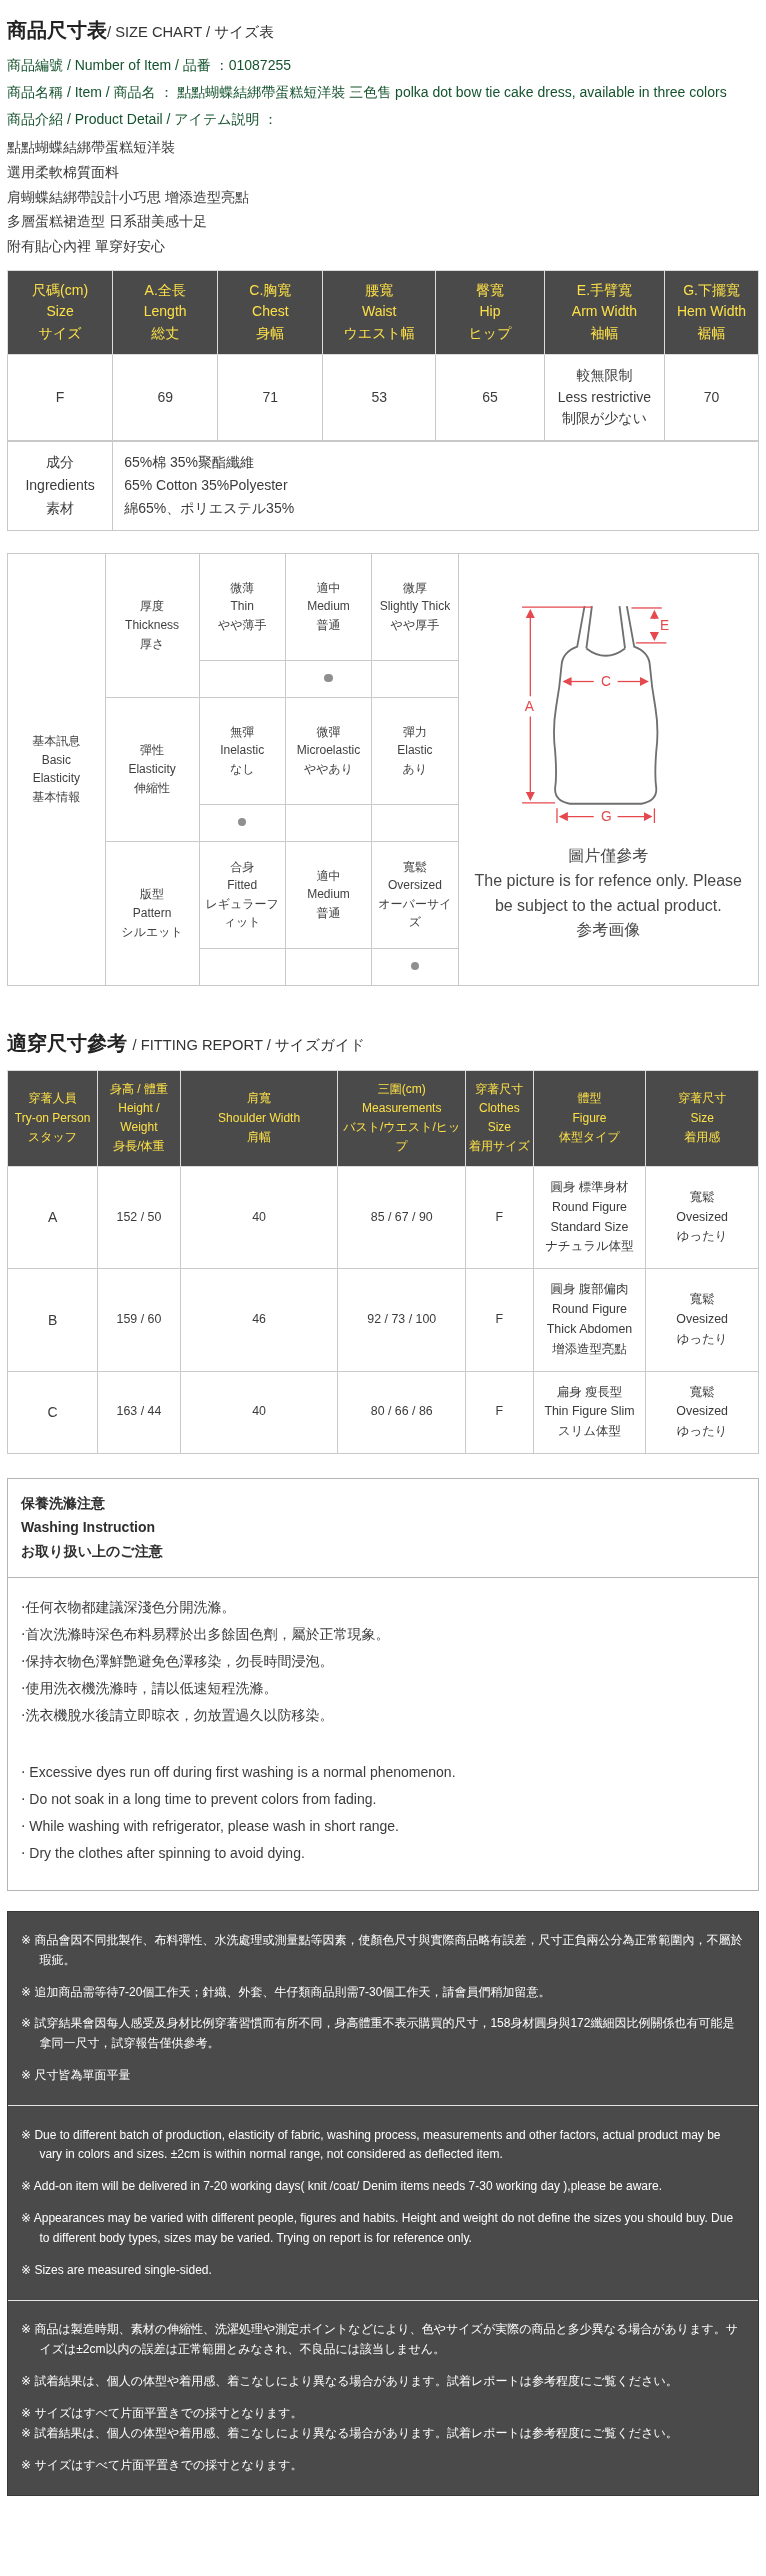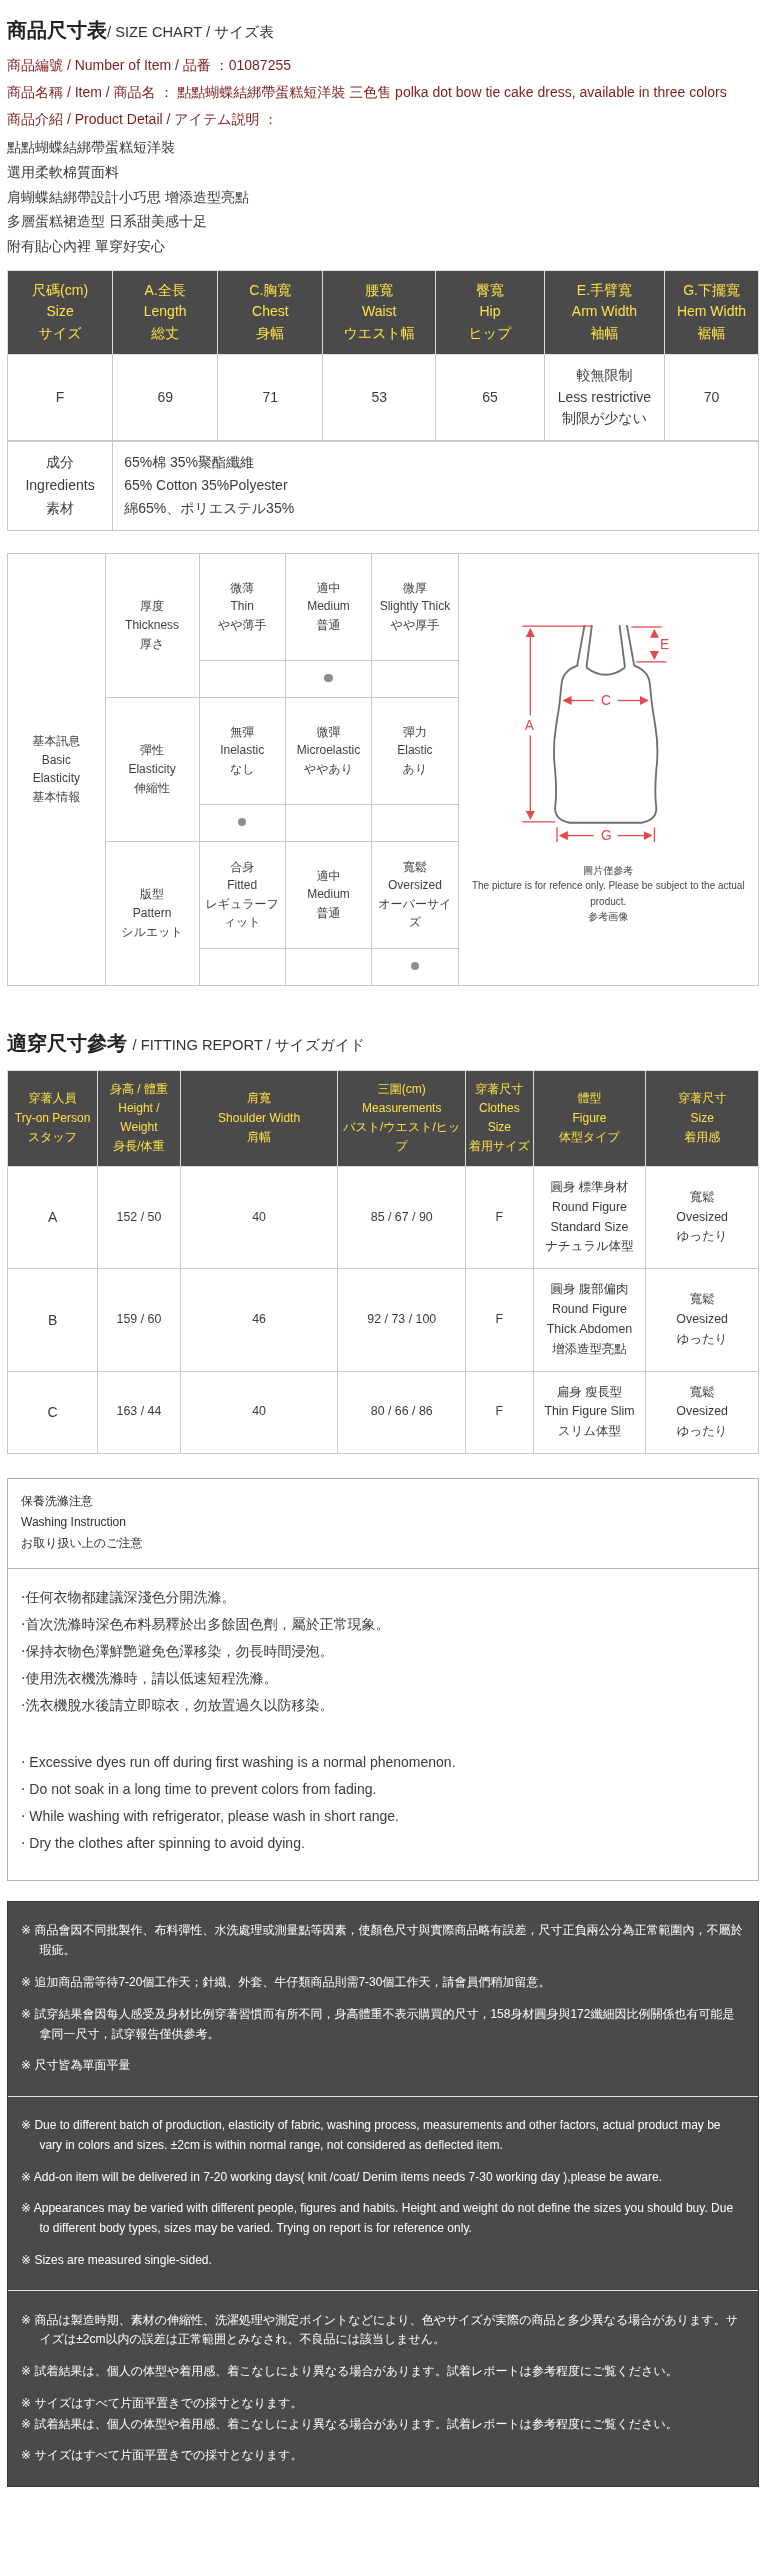--- a/index.html
+++ b/index.html
@@ -9,21 +9,21 @@
     font-family:"Liberation Sans","DejaVu Sans",sans-serif;
     color:#3b3b3b;
   }
   .page { width:752px; margin:0 auto; padding:7.4px 0 28px; }
 
   
   .section-title { font-size:20px; font-weight:bold; color:#222; margin:9.2px 0 11px; }
   .section-title .rest { font-size:14.7px; font-weight:normal; color:#333; }
 
   
-  .info-line { font-size:14px; line-height:1.5; margin:6.4px 0; color:#7f1d1d; }
+  .info-line { font-size:14px; line-height:1.5; margin:6.4px 0; color:#14532d; }
   .detail-lines p { font-size:14px; line-height:1.45; margin:4.6px 0; }
 
   
   table { border-collapse:collapse; width:100%; table-layout:fixed; margin:13px 0 0; }
   th,td { border:0.9px solid #c9c9c9; text-align:center; vertical-align:middle;
           padding:5.5px 3.7px; font-weight:normal; word-wrap:break-word; }
   th.dark, td.dark { background:#4a4a4a; color:#fde047; border-color:#dcdcdc; }
   .cell-line { display:block; }
 
   .size-table th { font-size:14px; line-height:1.55; padding:9.2px 2.8px; }
@@ -36,31 +36,31 @@
 
   
   .basic-table { margin-top:22px; }
   .basic-table td { font-size:12px; line-height:1.55; color:#3f3f3f; }
   .basic-table .opt-cell { height:107px; }
   .basic-table .dotrow td { height:37px; }
   .dot { display:inline-block; width:8.3px; height:8.3px; border-radius:50%;
          background:#8f8f8f; visibility:hidden; }
   td.dot-on .dot { visibility:visible; }
   .bi-image { vertical-align:middle; padding:9.2px 5.5px; }
-  .diagram-caption { font-size:10px; line-height:1.55; color:#474747; margin-top:13px; }
+  .diagram-caption { font-size:16px; line-height:1.55; color:#474747; margin-top:13px; }
 
   
   .fit-table th { font-size:12px; line-height:1.6; padding:9.2px 1.8px; }
   .fit-table td { font-size:12.4px; line-height:1.6; padding:11px 2.8px; }
   .fit-table td.person { font-size:14px; }
 
   
   .washing-box { border:0.9px solid #b5b5b5; margin-top:24px; }
   .washing-head { padding:11px 13px 13px; border-bottom:0.9px solid #b5b5b5; }
-  .washing-head p { margin:1.8px 0; font-size:12px; font-weight:normal; color:#2e2e2e; line-height:1.6; }
+  .washing-head p { margin:1.8px 0; font-size:14px; font-weight:bold; color:#2e2e2e; line-height:1.6; }
   .washing-body { padding:14.7px 13px 22px; }
   .washing-body p { margin:1.8px 0; font-size:14px; line-height:1.8; color:#3b3b3b; }
   .group-gap { height:28px; }
 
   
   .notes-box { background:#4a4a4a; border:0.9px solid #383838; color:#fff; margin-top:20px; }
   .notes-section { padding:7.4px 13px; border-bottom:0.9px solid #e3e3e3; }
   .notes-section:last-child { border-bottom:none; }
   .notes-section p { font-size:12px; line-height:1.65; margin:12px 0;
                      padding-left:18.4px; text-indent:-18.4px; }

